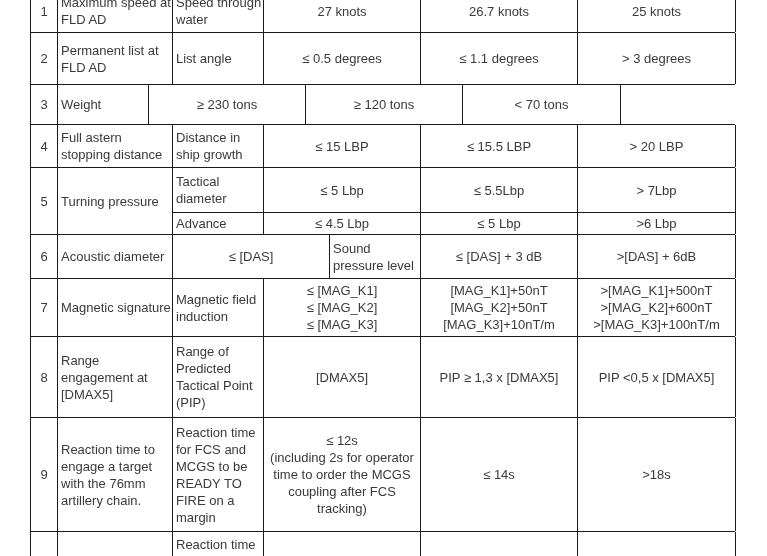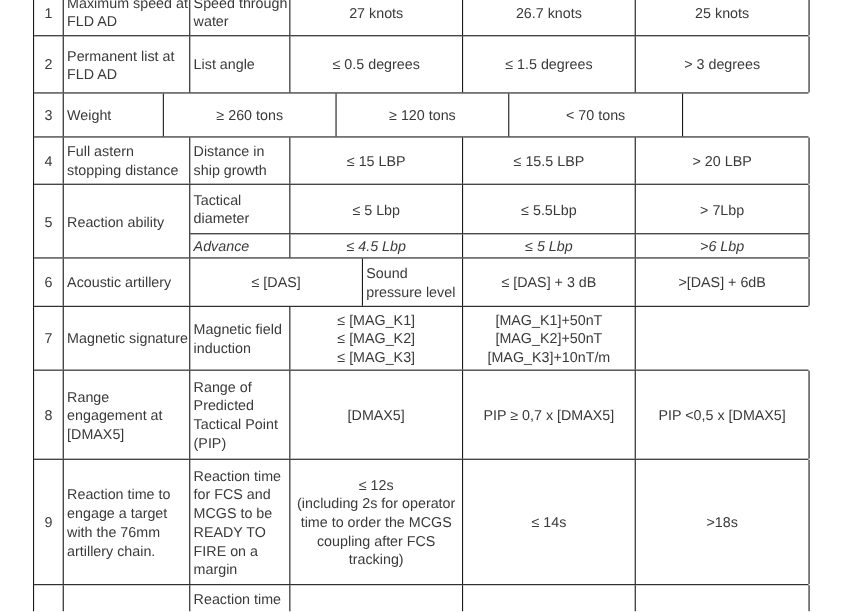--- a/index.html
+++ b/index.html
@@ -38,21 +38,21 @@
     width: 115px; flex: 0 0 115px;
     display: flex; align-items: center;
     padding: 2px 1px 2px 3px;
   }
   .c-params {
     flex: 1;
     display: flex; flex-direction: column;
     border-right: none;
   }
   .p-row { display: flex; flex: 1; }
-  .p-row + .p-row { border-top: 1px solid #1a1a1a; font-style: italic; }
+  .p-row + .p-row { border-top: 1px solid #1a1a1a; }
   .c-pname {
     width: 91px; flex: 0 0 91px;
     display: flex; align-items: center;
     padding: 2px 1px 2px 3px;
   }
   .c-val {
     display: flex; align-items: center; justify-content: center;
     text-align: center;
     white-space: pre-line;
     padding: 2px 3px;
@@ -91,69 +91,69 @@
           </div>
         </div>
       </div>
       <div class="row r1">
         <div class="cell c-num">2</div>
         <div class="cell c-crit">Permanent list at FLD AD</div>
         <div class="c-params">
           <div class="p-row p0">
             <div class="cell c-pname">List angle</div>
             <div class="cell c-val c-v1">≤ 0.5 degrees</div>
-            <div class="cell c-val c-v2">≤ 1.5 degrees</div>
+            <div class="cell c-val c-v2">≤ 1.1 degrees</div>
             <div class="cell c-val c-v3">&gt; 3 degrees</div>
           </div>
         </div>
       </div>
       <div class="row r2">
         <div class="cell c-num">3</div>
         <div class="c-params">
           <div class="p-row p0">
             <div class="cell c-pname">Weight</div>
-            <div class="cell c-val c-v1">≥ 260 tons</div>
+            <div class="cell c-val c-v1">≥ 230 tons</div>
             <div class="cell c-val c-v2">≥ 120 tons</div>
             <div class="cell c-val c-v3">&lt; 70 tons</div>
           </div>
         </div>
       </div>
       <div class="row r3">
         <div class="cell c-num">4</div>
         <div class="cell c-crit">Full astern stopping distance</div>
         <div class="c-params">
           <div class="p-row p0">
             <div class="cell c-pname">Distance in ship growth</div>
             <div class="cell c-val c-v1">≤ 15 LBP</div>
             <div class="cell c-val c-v2">≤ 15.5 LBP</div>
             <div class="cell c-val c-v3">&gt; 20 LBP</div>
           </div>
         </div>
       </div>
       <div class="row r4">
         <div class="cell c-num">5</div>
-        <div class="cell c-crit">Reaction ability</div>
+        <div class="cell c-crit">Turning pressure</div>
         <div class="c-params">
           <div class="p-row p0">
             <div class="cell c-pname">Tactical diameter</div>
             <div class="cell c-val c-v1">≤ 5 Lbp</div>
             <div class="cell c-val c-v2">≤ 5.5Lbp</div>
             <div class="cell c-val c-v3">&gt; 7Lbp</div>
           </div>
           <div class="p-row p1">
             <div class="cell c-pname">Advance</div>
             <div class="cell c-val c-v1">≤ 4.5 Lbp</div>
             <div class="cell c-val c-v2">≤ 5 Lbp</div>
             <div class="cell c-val c-v3">&gt;6 Lbp</div>
           </div>
         </div>
       </div>
       <div class="row r5">
         <div class="cell c-num">6</div>
-        <div class="cell c-crit">Acoustic artillery</div>
+        <div class="cell c-crit">Acoustic diameter</div>
         <div class="c-params">
           <div class="p-row p0">
             <div class="cell c-val c-v1">≤ [DAS]</div>
             <div class="cell c-pname">Sound pressure level</div>
             <div class="cell c-val c-v2">≤ [DAS] + 3 dB</div>
             <div class="cell c-val c-v3">&gt;[DAS] + 6dB</div>
           </div>
         </div>
       </div>
       <div class="row r6">
@@ -161,31 +161,34 @@
         <div class="cell c-crit">Magnetic signature</div>
         <div class="c-params">
           <div class="p-row p0">
             <div class="cell c-pname">Magnetic field induction</div>
             <div class="cell c-val c-v1">≤ [MAG_K1]
 ≤ [MAG_K2]
 ≤ [MAG_K3]</div>
             <div class="cell c-val c-v2">[MAG_K1]+50nT
 [MAG_K2]+50nT
 [MAG_K3]+10nT/m</div>
+            <div class="cell c-val c-v3">&gt;[MAG_K1]+500nT
+&gt;[MAG_K2]+600nT
+&gt;[MAG_K3]+100nT/m</div>
           </div>
         </div>
       </div>
       <div class="row r7">
         <div class="cell c-num">8</div>
         <div class="cell c-crit">Range engagement at [DMAX5]</div>
         <div class="c-params">
           <div class="p-row p0">
             <div class="cell c-pname">Range of Predicted Tactical Point (PIP)</div>
             <div class="cell c-val c-v1">[DMAX5]</div>
-            <div class="cell c-val c-v2">PIP ≥ 0,7 x [DMAX5]</div>
+            <div class="cell c-val c-v2">PIP ≥ 1,3 x [DMAX5]</div>
             <div class="cell c-val c-v3">PIP &lt;0,5 x [DMAX5]</div>
           </div>
         </div>
       </div>
       <div class="row r8">
         <div class="cell c-num">9</div>
         <div class="cell c-crit">Reaction time to engage a target with the 76mm artillery chain.</div>
         <div class="c-params">
           <div class="p-row p0">
             <div class="cell c-pname">Reaction time for FCS and MCGS to be READY TO FIRE on a margin</div>

